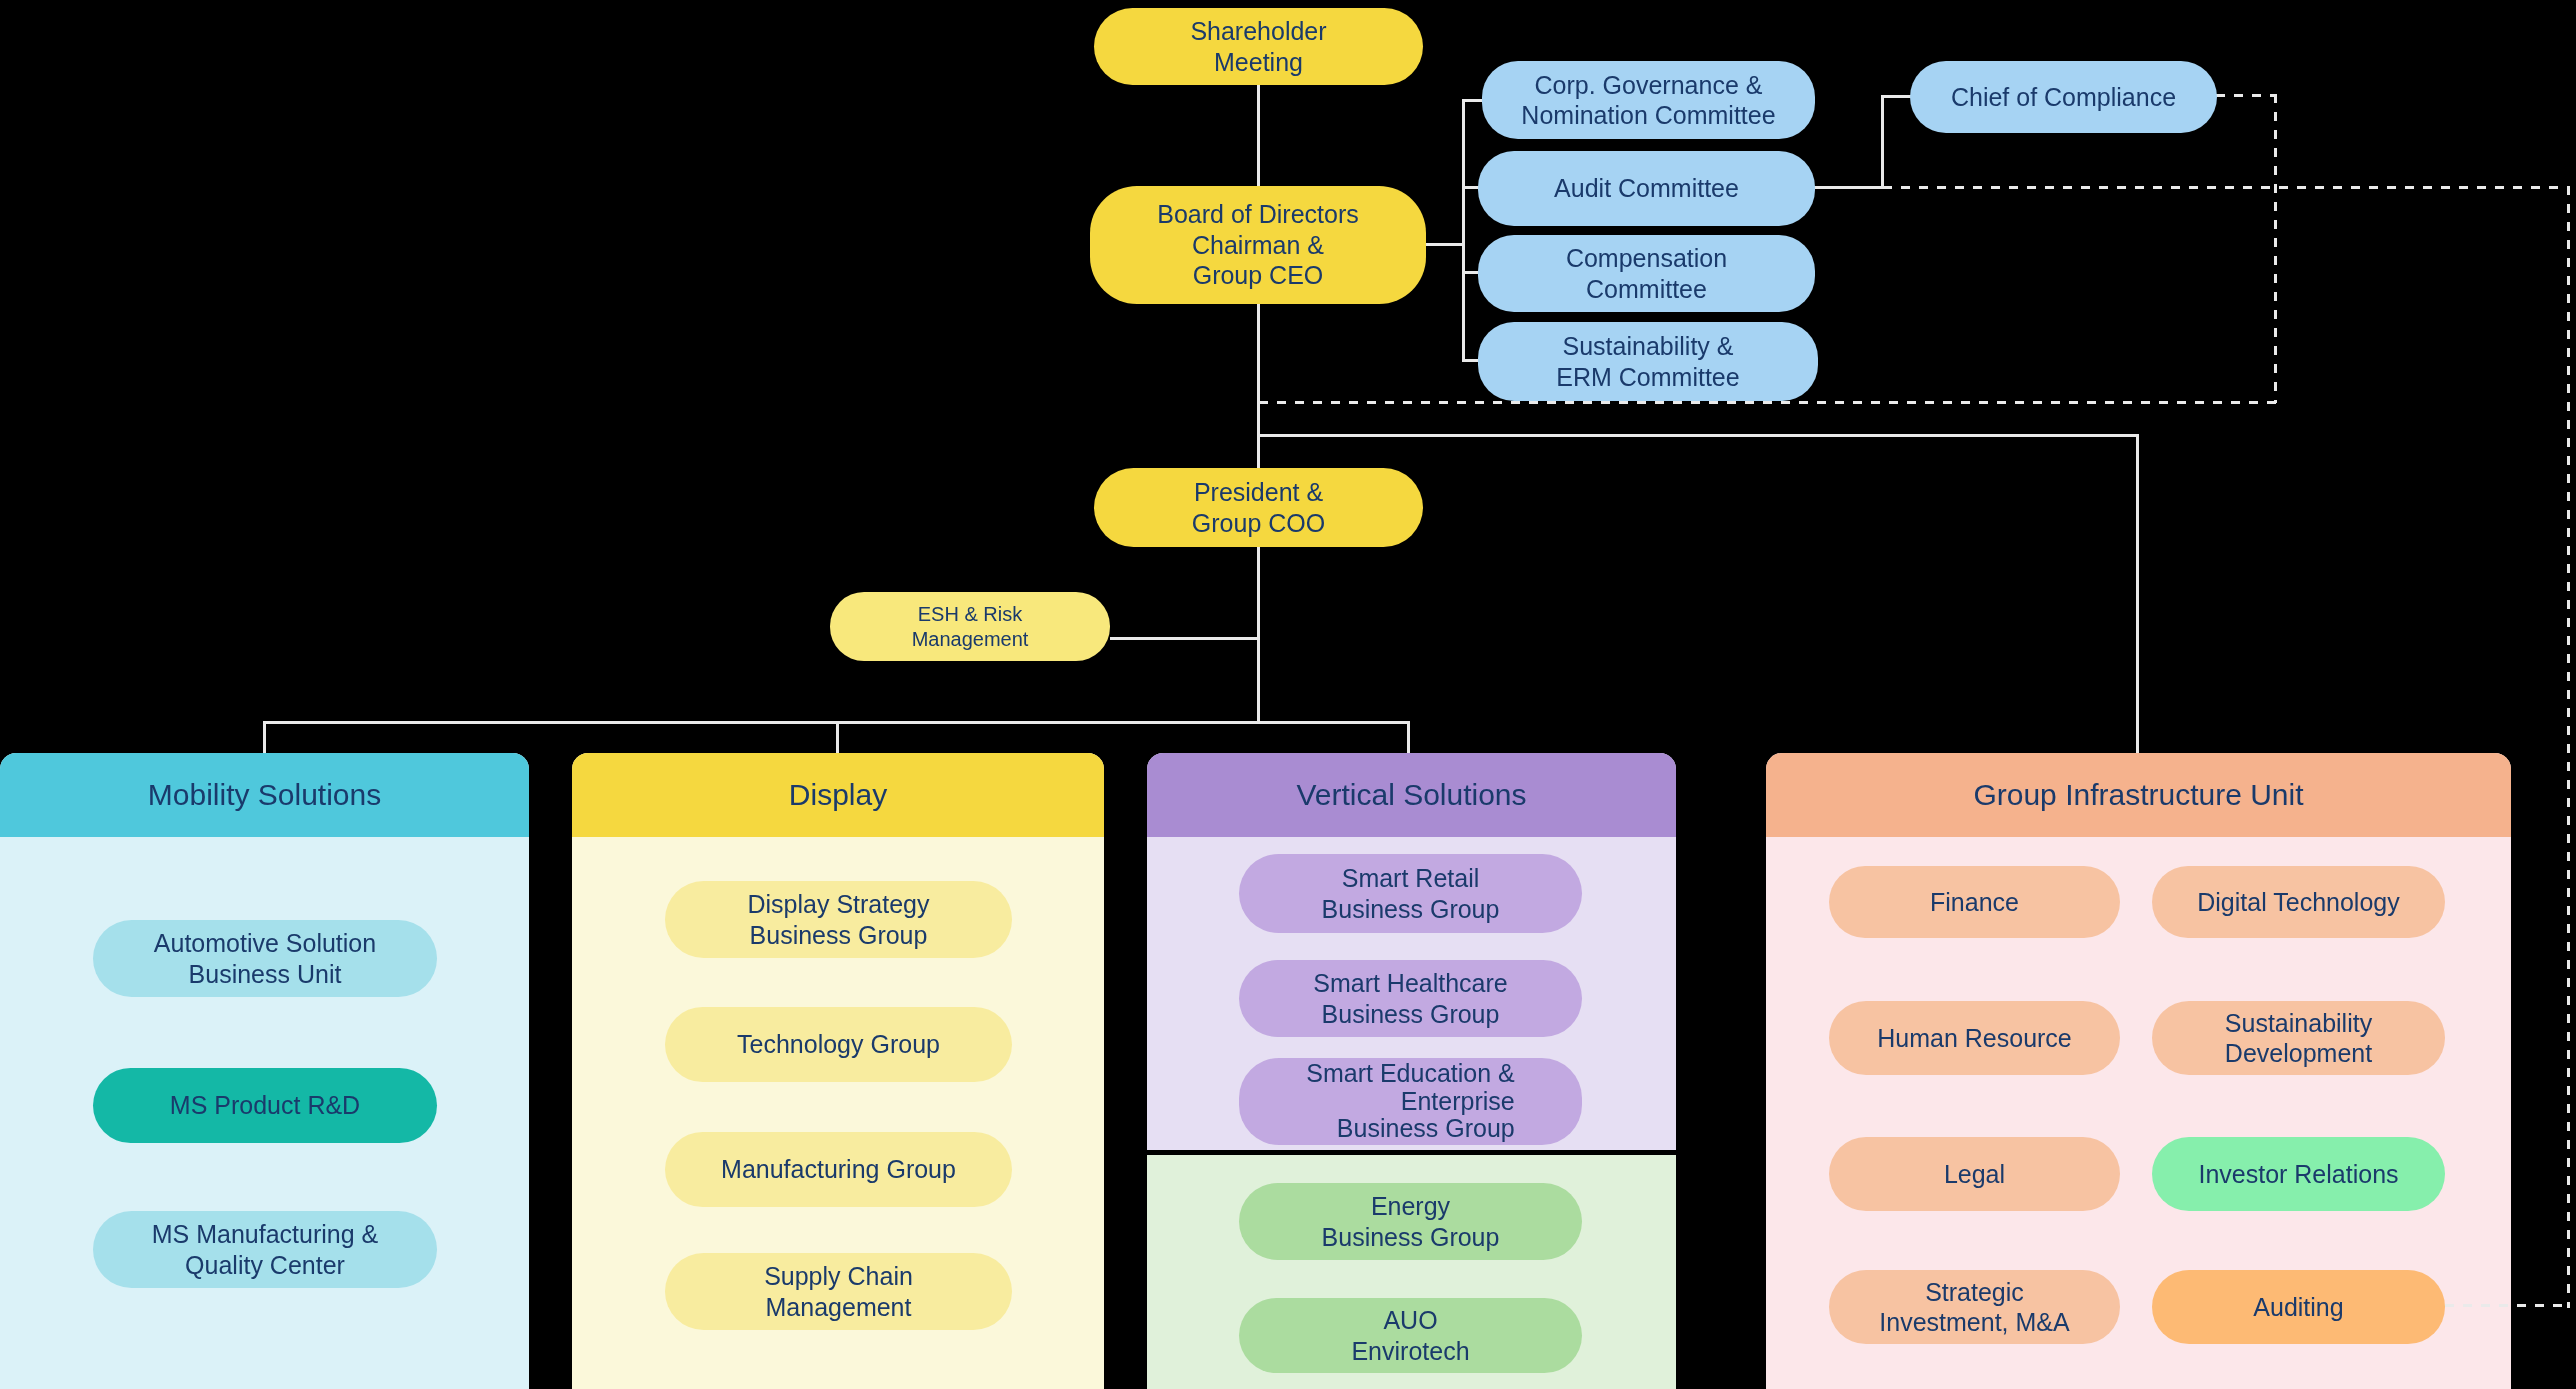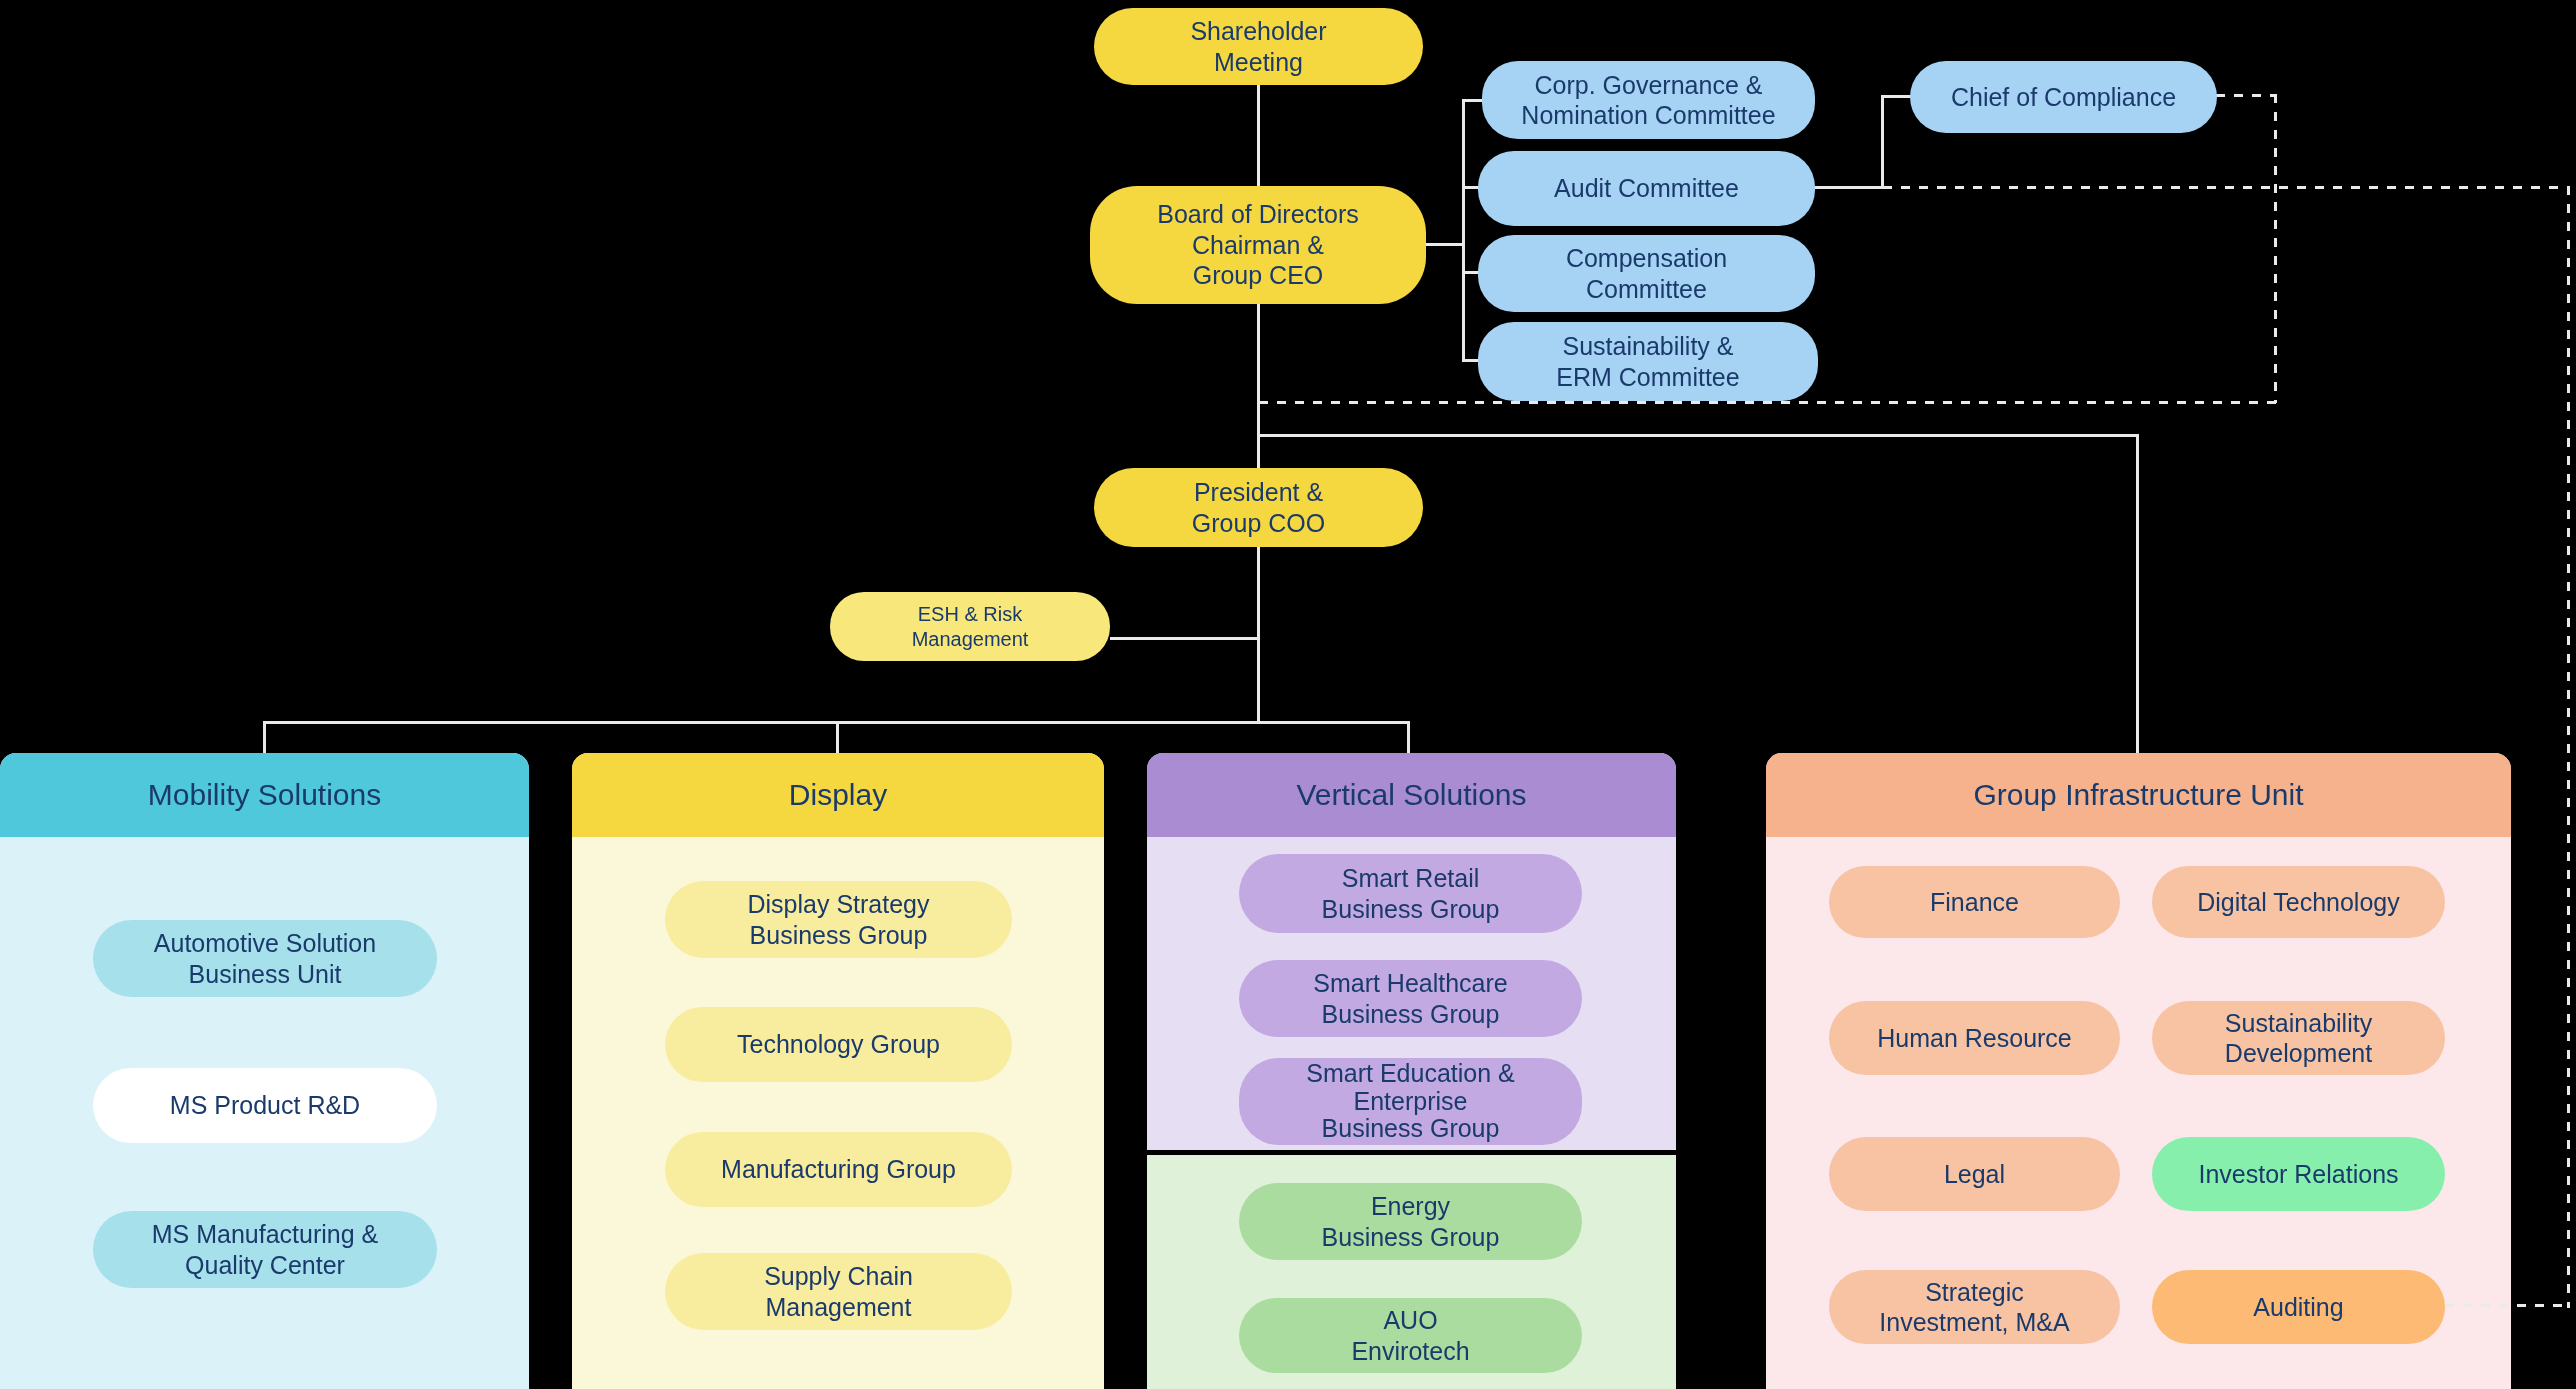--- a/index.html
+++ b/index.html
@@ -20,21 +20,21 @@
     align-items: center;
     justify-content: center;
     text-align: center;
     white-space: pre-line;
     border-radius: 40px;
     color: #1A3A6B;
     font-size: 25px;
     line-height: 1.22;
     padding: 3.6px 9px;
   }
-  .tight { line-height: 1.1; }
+  .tight { line-height: 1.1; text-align: right; }
   .yellow  { background: #F5D83F; }
   .lyellow { background: #F8E87C; }
   .blue    { background: #A6D3F3; }
   .line { position: absolute; z-index: 1; }
   .hl { height: 2.7px; background: #EAEAEA; }
   .vl { width: 2.7px;  background: #EAEAEA; }
   .hd { height: 2.7px; background: repeating-linear-gradient(90deg, #EAEAEA 0 9px, transparent 9px 18px); }
   .vd { width: 2.7px;  background: repeating-linear-gradient(180deg, #EAEAEA 0 9px, transparent 9px 18px); }
   .org-box { position: absolute; border-radius: 16px 16px 0 0; }
   .org-header {
@@ -101,21 +101,21 @@
 
   <div class="pill blue" style="left:1478px;top:322px;width:340px;height:79px;border-radius:36px">Sustainability &amp;
 ERM Committee</div>
 
   <div class="pill blue" style="left:1910px;top:61px;width:307px;height:72px;border-radius:36px">Chief of Compliance</div>
 
   <div class="org-box" style="left:0;top:753px;width:529px;height:637px;background:#DBF2F8">
     <div class="org-header" style="background:#4FC8DC">Mobility Solutions</div>
     <div class="pill" style="left:93px;top:167px;width:344px;height:77px;background:#A5E0EB">Automotive Solution
 Business Unit</div>
-    <div class="pill" style="left:93px;top:315px;width:344px;height:75px;background:#ffffff">MS Product R&amp;D</div>
+    <div class="pill" style="left:93px;top:315px;width:344px;height:75px;background:#14b8a6">MS Product R&amp;D</div>
     <div class="pill" style="left:93px;top:458px;width:344px;height:77px;background:#A5E0EB">MS Manufacturing &amp;
 Quality Center</div>
   </div>
 
   <div class="org-box" style="left:572px;top:753px;width:532px;height:637px;background:#FBF8DA">
     <div class="org-header" style="background:#F5D83F">Display</div>
     <div class="pill" style="left:93px;top:128px;width:347px;height:77px;background:#F8EC9F">Display Strategy
 Business Group</div>
     <div class="pill" style="left:93px;top:254px;width:347px;height:75px;background:#F8EC9F">Technology Group</div>
     <div class="pill" style="left:93px;top:379px;width:347px;height:75px;background:#F8EC9F">Manufacturing Group</div>

